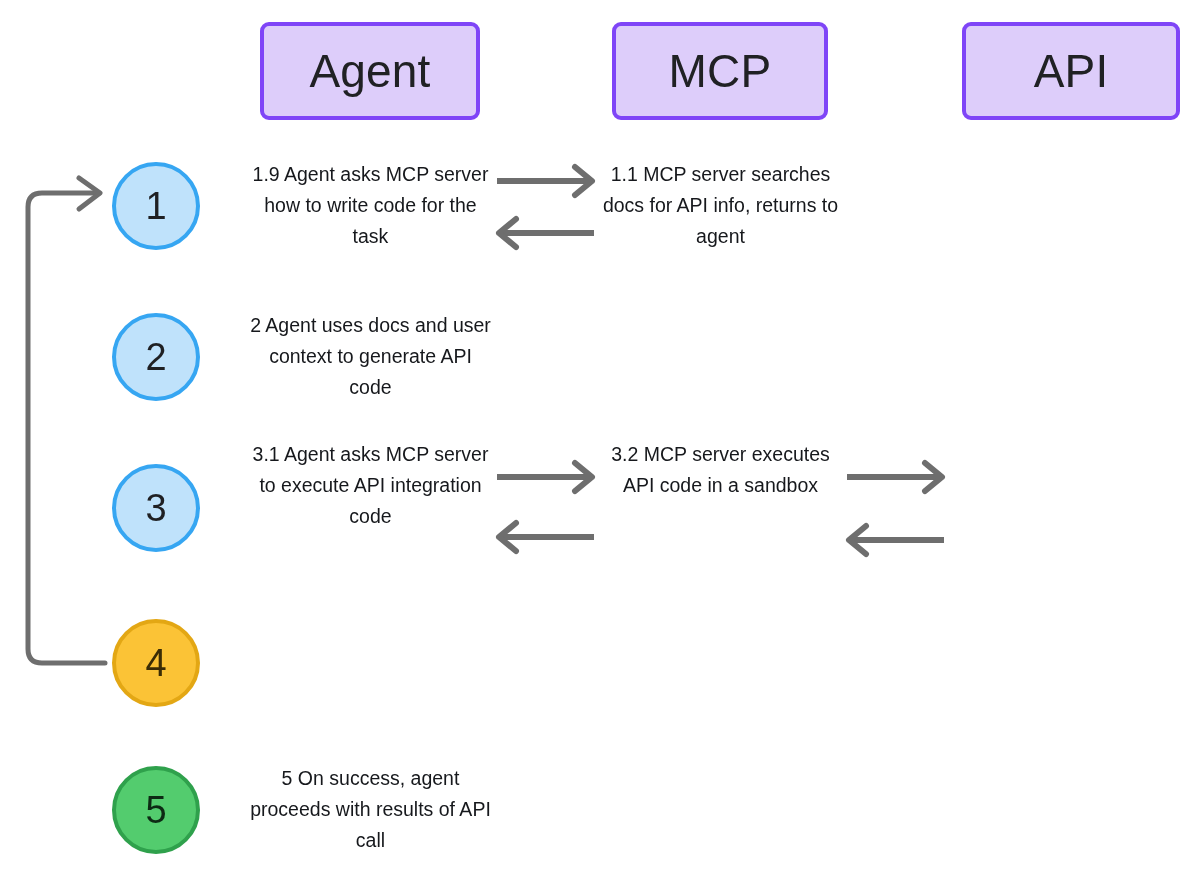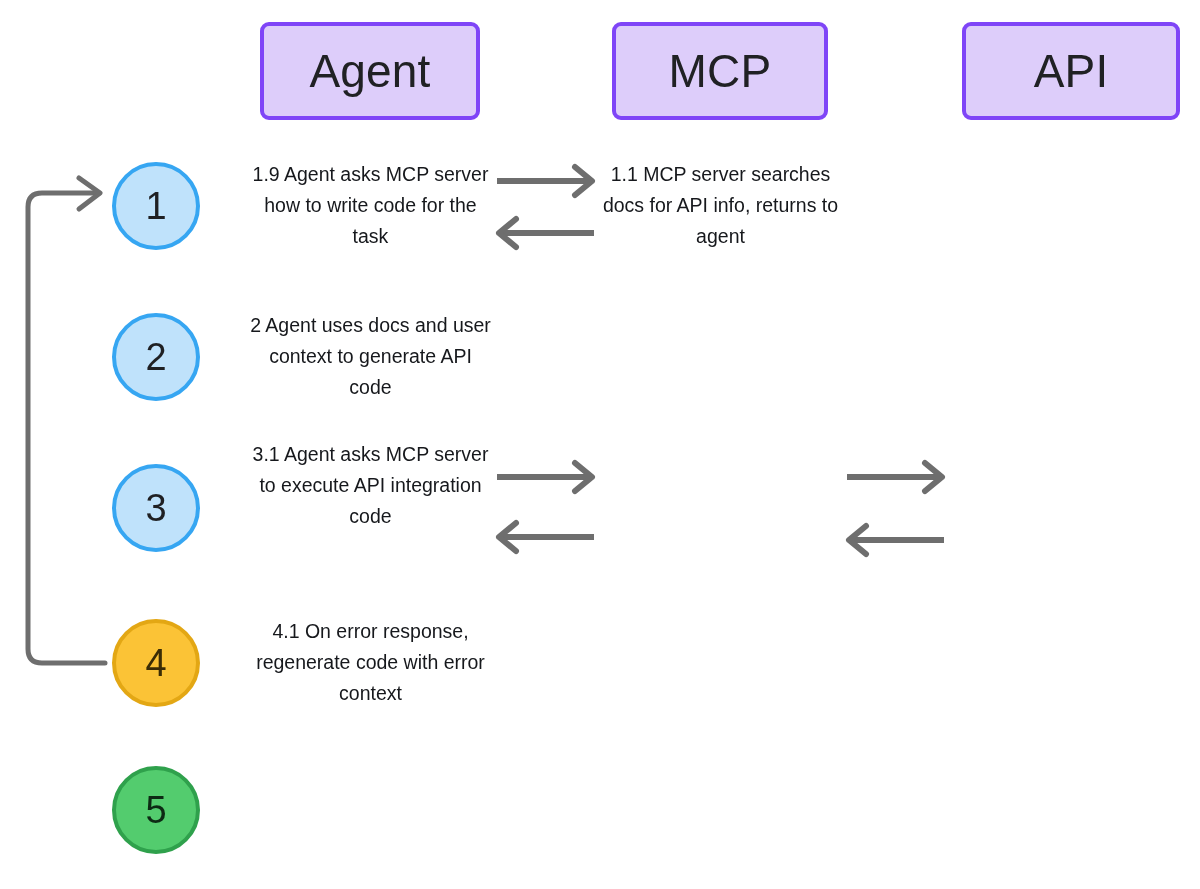--- a/index.html
+++ b/index.html
@@ -144,23 +144,24 @@
   <div class="step-circle circle-green" id="circle-5">
     <span>5</span>
   </div>
 
   <div class="step-text col-agent row1">1.9 Agent asks MCP server how to write code for the task</div>
   <div class="step-text col-mcp row1">1.1 MCP server searches docs for API info, returns to agent</div>
 
   <div class="step-text col-agent row2">2 Agent uses docs and user context to generate API code</div>
 
   <div class="step-text col-agent row3">3.1 Agent asks MCP server to execute API integration code</div>
+  <div class="step-text col-mcp row3">3.2 MCP server executes API code in a sandbox</div>
 
-  <div class="step-text col-agent row4">4.1 On error response, regenerate code with error context</div>
 
+  <div class="step-text col-agent row5">5 On success, agent proceeds with results of API call</div>
 
   <svg id="arrows" viewBox="0 0 1200 889">
 
     <g>
       <path class="arrow-path" d="M 497 181 L 588 181"></path>
       <path class="arrow-head" d="M 575 167 L 592 181 L 575 195"></path>
     </g>
 
     <g>
       <path class="arrow-path" d="M 503 233 L 594 233"></path>

